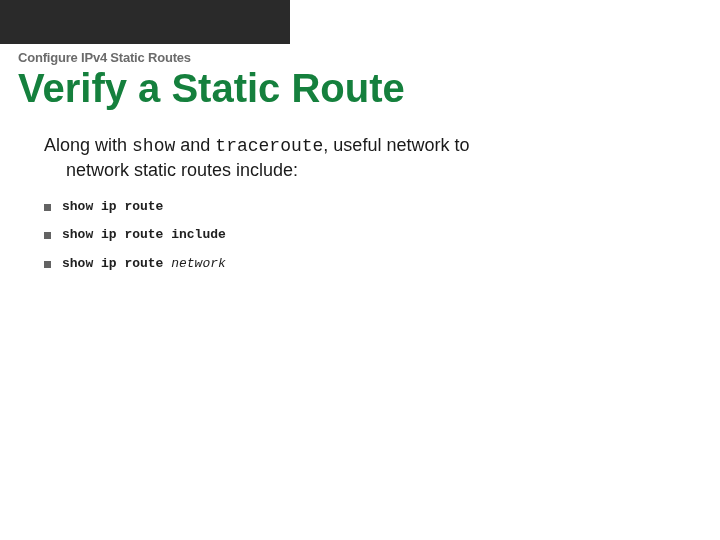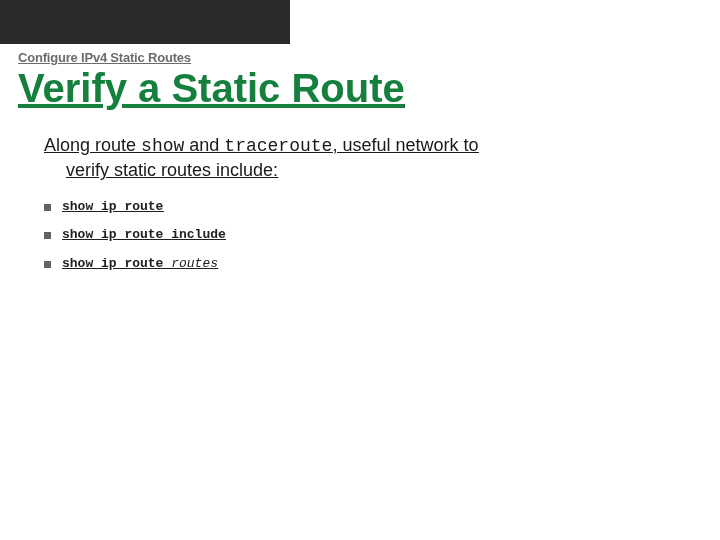--- a/index.html
+++ b/index.html
@@ -1,15 +1,15 @@
 <!DOCTYPE html>
 <html><head>
 <meta charset="utf-8">
 <style>
-  * { margin: 0; padding: 0; box-sizing: border-box; text-decoration: underline; }
+  * { margin: 0; padding: 0; box-sizing: border-box; }
   html, body { width: 720px; height: 540px; }
   body {
     font-family: Arial, Helvetica, sans-serif;
     background: #ffffff;
     color: #202020;
     overflow: hidden;
   }
   .top-bar {
     width: 290px;
     height: 44px;
@@ -84,29 +84,29 @@
 <div class="top-bar"></div>
 
 <div class="header-block">
   <div class="eyebrow">Configure IPv4 Static Routes</div>
   <div class="title">Verify a Static Route</div>
 </div>
 
 <div class="body-area">
 
   <p class="intro">
-    <span>Along route </span><span class="mono">show</span><span> and </span><span class="mono">traceroute</span><span>, useful network to</span>
-    <span class="intro-line2">verify static routes include:</span>
+    <span>Along with </span><span class="mono">show</span><span> and </span><span class="mono">traceroute</span><span>, useful network to</span>
+    <span class="intro-line2">network static routes include:</span>
   </p>
 
   <ul class="cmd-list">
     <li>
       <span class="cmd">show ip route</span><span class="param"></span>
     </li>
     <li>
       <span class="cmd">show ip route include</span><span class="param"></span>
     </li>
     <li>
-      <span class="cmd">show ip route </span><span class="param">routes</span>
+      <span class="cmd">show ip route </span><span class="param">network</span>
     </li>
   </ul>
 
 </div>
 
 </body></html>

